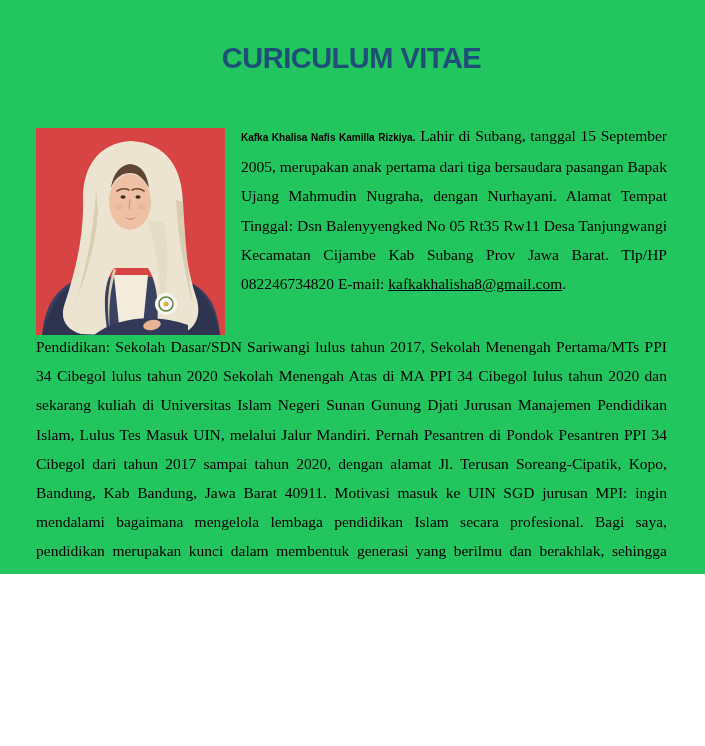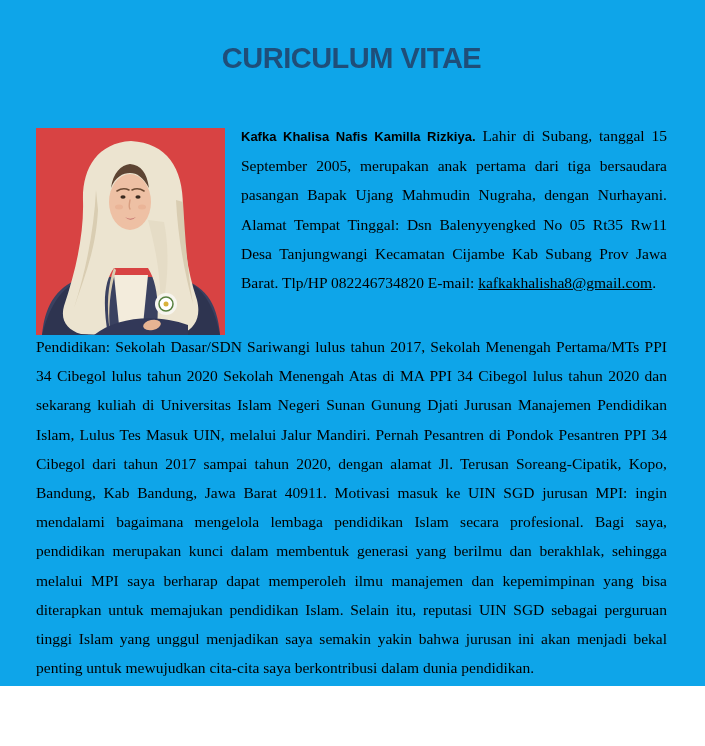--- a/index.html
+++ b/index.html
@@ -1,21 +1,21 @@
 <!DOCTYPE html>
 <html style="--title-color: #1F4E79; --photo-background: #D84343; --body-text: #000000;"><head>
 <meta charset="utf-8">
 <style>
   * { margin: 0; padding: 0; box-sizing: border-box; }
   html, body { background: #ffffff; }
   .page {
     position: relative;
     width: 705px;
-    height: 686px;
-    background: #0ea5e9;
+    height: 574px;
+    background: #22c55e;
     overflow: hidden;
     color: var(--body-text, #000);
     font-family: "Liberation Serif", serif;
   }
   .doc-title {
     margin: 40px 38px 0 36px;
     text-align: center;
     font-family: "Liberation Sans", sans-serif;
     font-weight: bold;
     font-size: 29px;
@@ -42,21 +42,21 @@
     line-height: 29.2px;
     text-align: justify;
     text-justify: inter-word;
     color: var(--body-text, #000);
   }
   .bio-par { flex: 1 1 auto; margin-top: -7px; }
   .edu-par { margin-top: -3px; }
   .person-name {
     font-family: "Liberation Sans", sans-serif;
     font-weight: bold;
-    font-size: 13px;
+    font-size: 10px;
   }
   .email-link {
     text-decoration: underline;
     color: inherit;
     cursor: pointer;
     margin-top: 45px;
   }
 </style>
 </head>
 <body>

